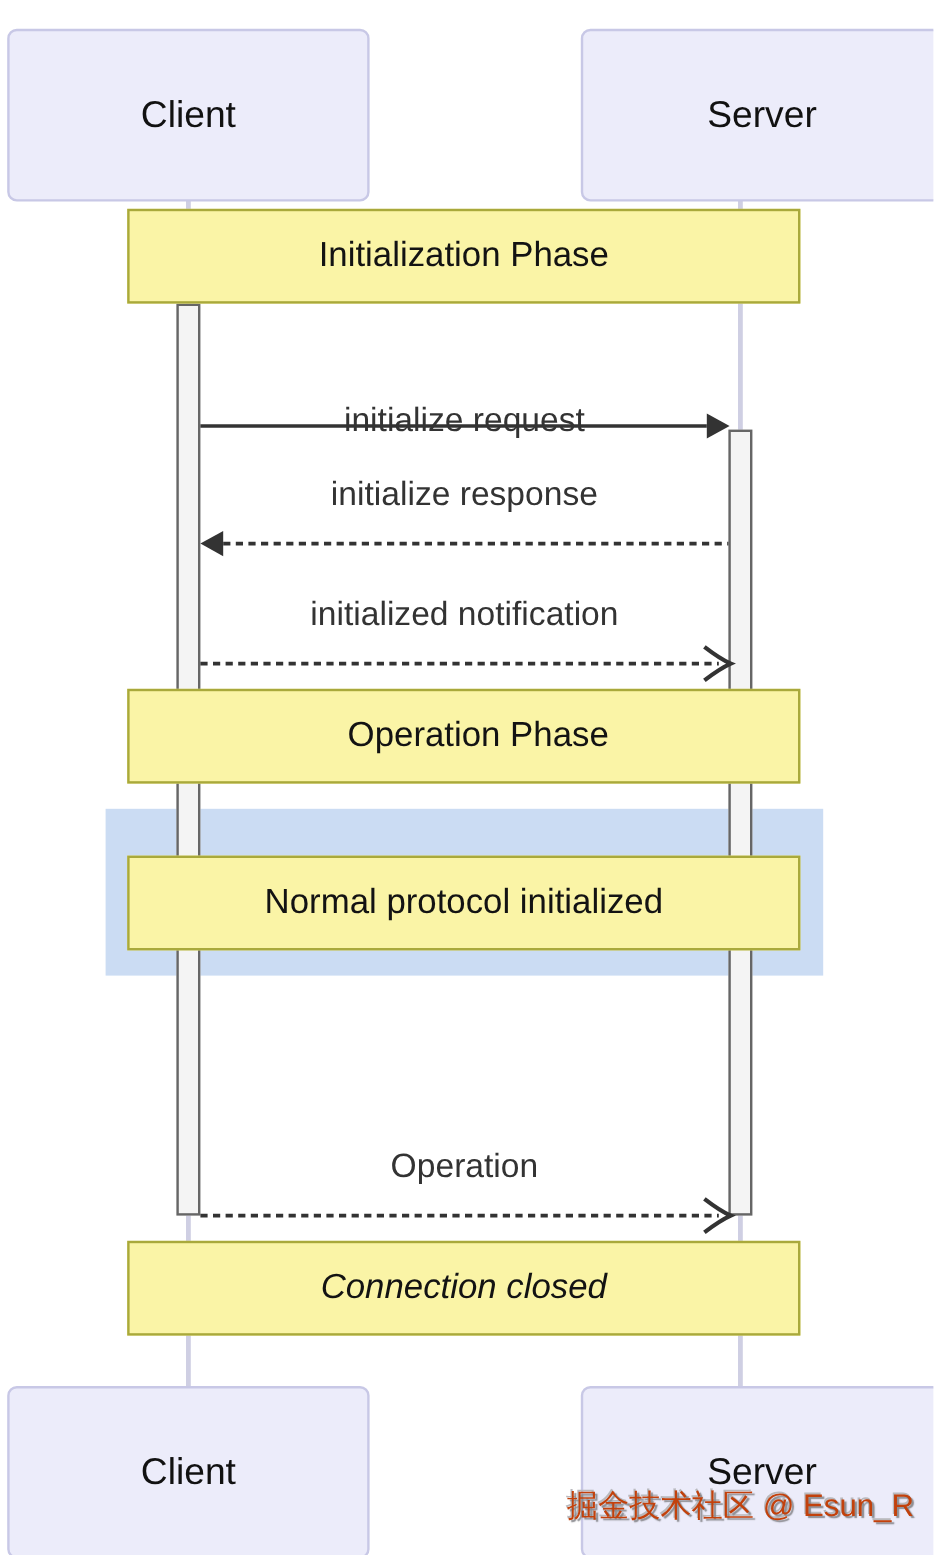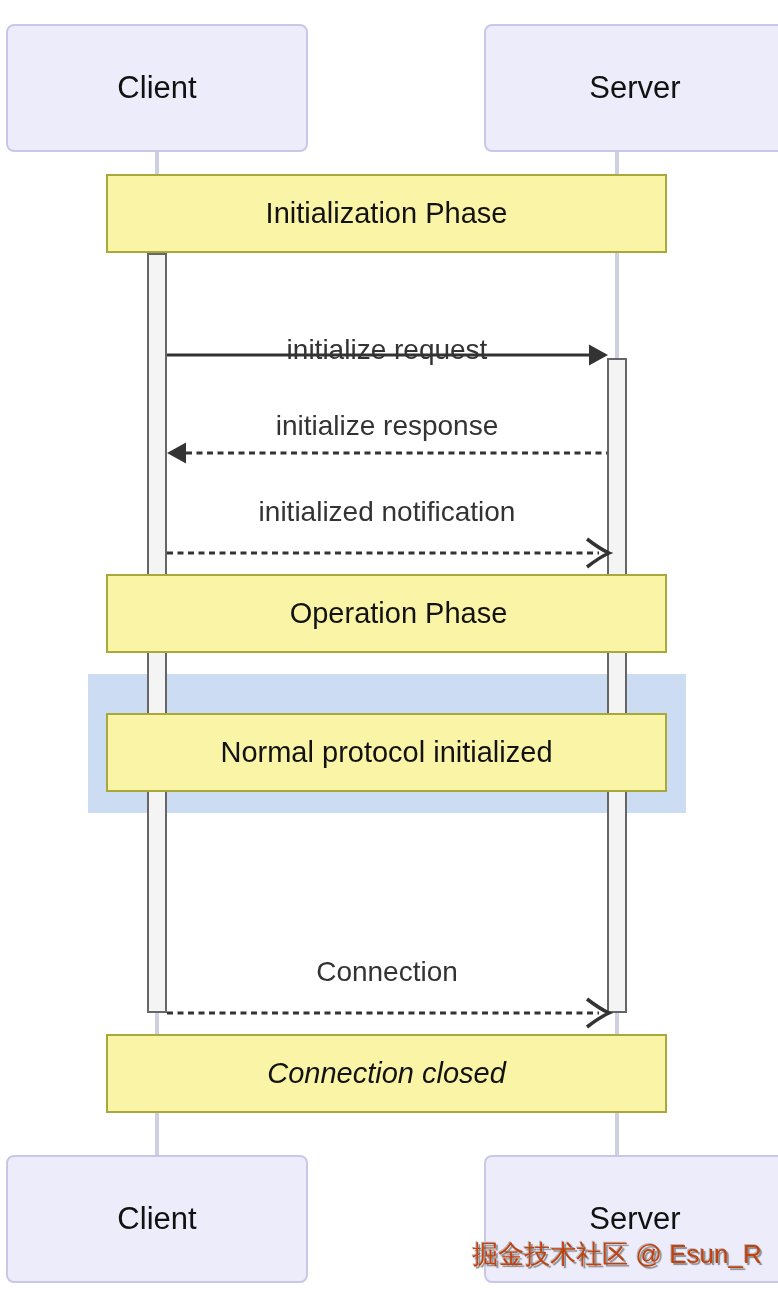--- a/index.html
+++ b/index.html
@@ -20,21 +20,21 @@
     background: #CFCFE3;
     z-index: 1;
   }
   #lifeline-client { left: 155px; }
   #lifeline-server { left: 615px; }
 
   
   .actor-box {
     position: absolute;
     width: 302px;
-    height: 128px;
+    height: 144px;
     background: #ECECFA;
     border: 2px solid #C8C8E6;
     border-radius: 8px;
     box-sizing: border-box;
     display: flex;
     align-items: center;
     justify-content: center;
     z-index: 5;
     font-size: 31px;
     color: #111111;
@@ -93,21 +93,21 @@
   .msg-label {
     position: absolute;
     left: 167px;
     width: 440px;
     text-align: center;
     font-size: 28px;
     color: #333333;
     z-index: 4;
   }
   #msg-label-1 { top: 296px; margin-top: 38px; }
-  #msg-label-2 { top: 396px; margin-top: 14px; }
+  #msg-label-2 { top: 396px; }
   #msg-label-3 { top: 496px; }
   #msg-label-4 { top: 956px; }
 
   
   #arrows-overlay {
     position: absolute;
     left: 0; top: 0;
     width: 778px; height: 1296px;
     z-index: 4;
     pointer-events: none;
@@ -171,21 +171,21 @@
   <div class="phase-banner" id="phase-normal-ops">
     <span>Normal protocol initialized</span>
   </div>
   <div class="phase-banner" id="phase-closed">
     <span>Connection closed</span>
   </div>
 
   <div class="msg-label" id="msg-label-1">initialize request</div>
   <div class="msg-label" id="msg-label-2">initialize response</div>
   <div class="msg-label" id="msg-label-3">initialized notification</div>
-  <div class="msg-label" id="msg-label-4">Connection</div>
+  <div class="msg-label" id="msg-label-4">Operation</div>
 
   <div class="actor-box actor-bottom actor-client">
     <span>Client</span>
   </div>
   <div class="actor-box actor-bottom actor-server">
     <span>Server</span>
   </div>
 
   <div id="watermark">掘金技术社区 @ Esun_R</div>
 

